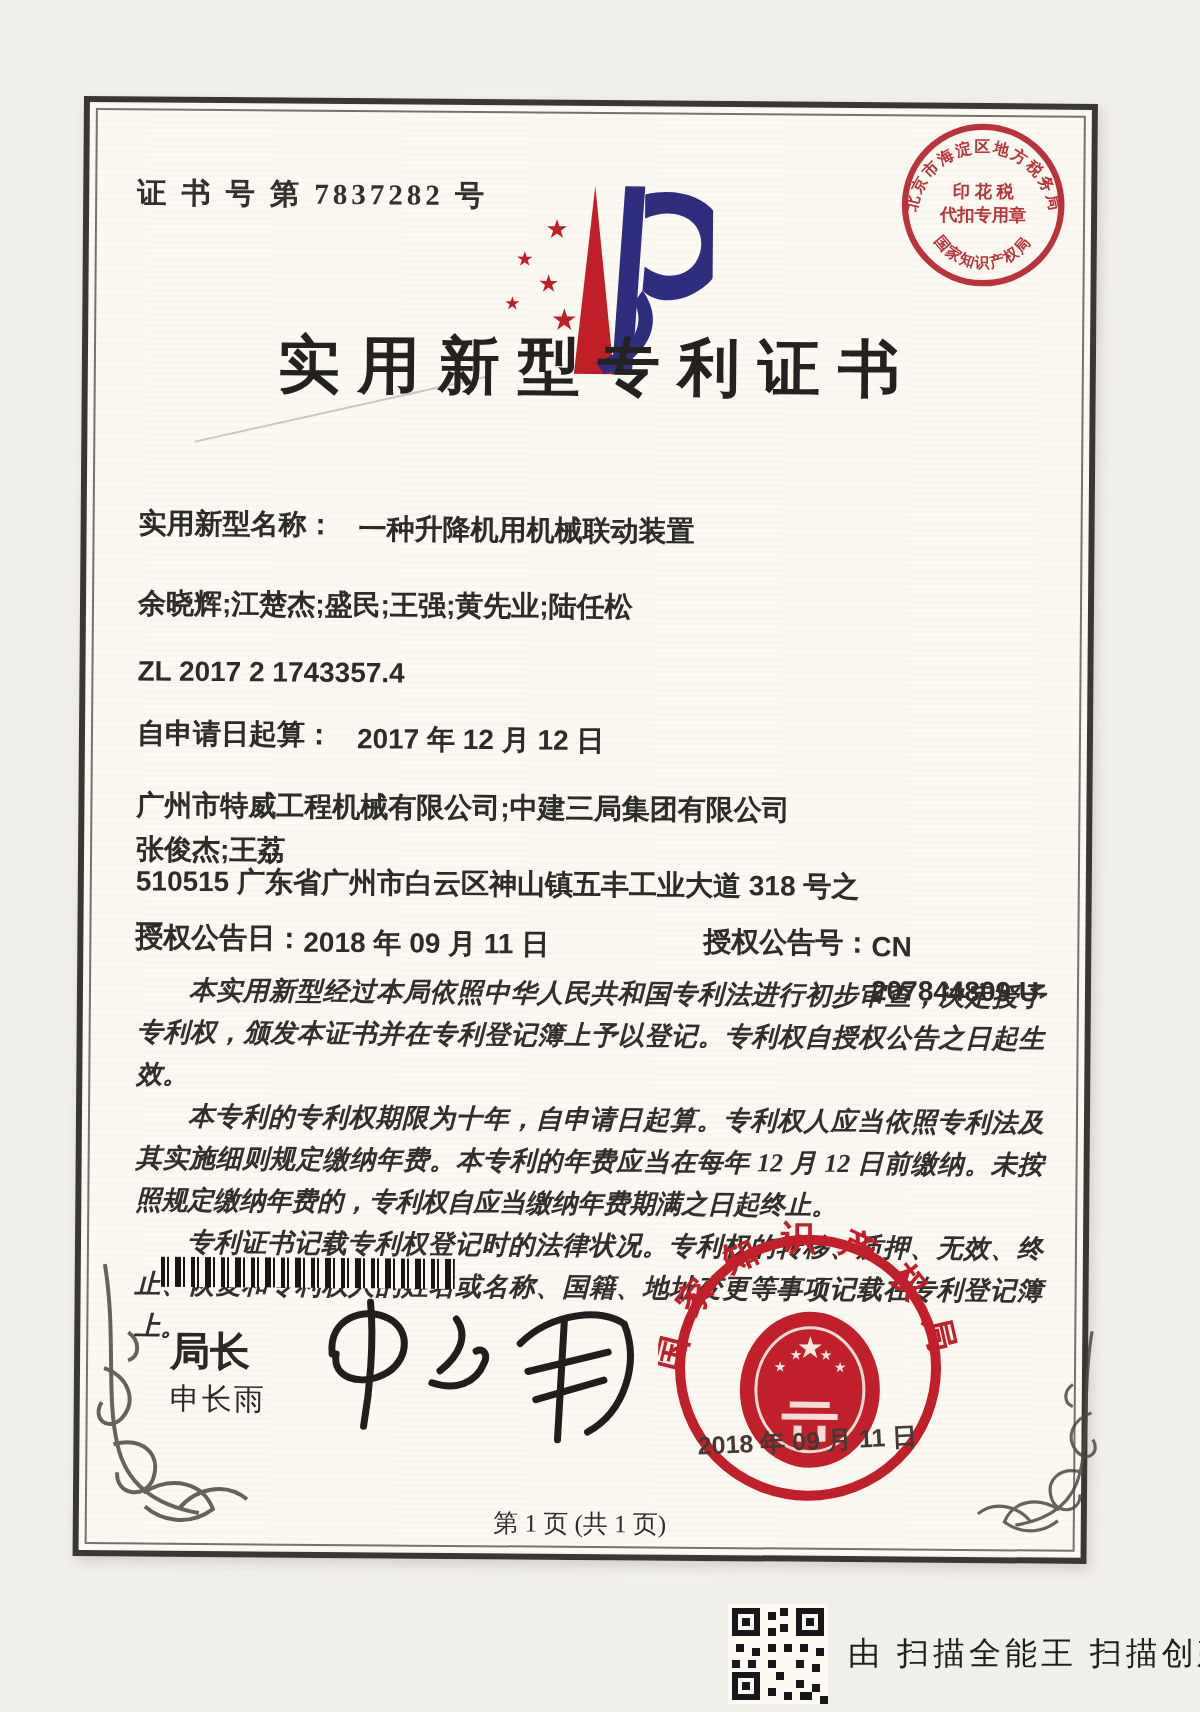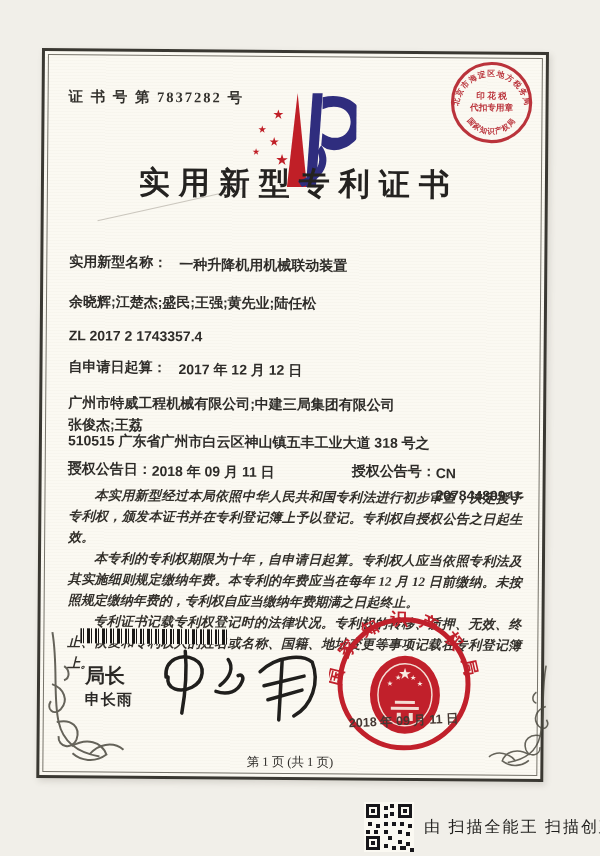--- a/index.html
+++ b/index.html
@@ -63,21 +63,21 @@
   .barcode {
     left:40px; top:577px; width:147px; height:15px;
     background:repeating-linear-gradient(90deg,
       #181715 0 2px, #fbf9f2 2px 3px,
       #181715 3px 4px, #fbf9f2 4px 7px,
       #181715 7px 10px, #fbf9f2 10px 11px,
       #181715 11px 12px, #fbf9f2 12px 15px);
   }
 
   .director-title { left:45px; top:611px; font-size:20px; font-weight:700; }
-  .director-name  { left:45px; top:639px; font-size:15px; font-weight:700; letter-spacing:1px; }
+  .director-name  { left:45px; top:639px; font-size:15px; font-weight:400; letter-spacing:1px; }
 
   .page-info { left:0; top:701px; width:100%; text-align:center;
     font-size:12.5px; font-family:"Liberation Serif", serif; color:#2e2c29; }
 
   
   .tax-stamp { left:404px; top:5px; width:86px; height:86px; opacity:.92; }
   .office-seal { left:289px; top:555px; width:150px; height:150px; }
   .signature { left:112px; top:595px; width:180px; height:85px; }
 
   .ornament-bl { left:4px; top:575px; width:100px; height:148px; opacity:.85; }

